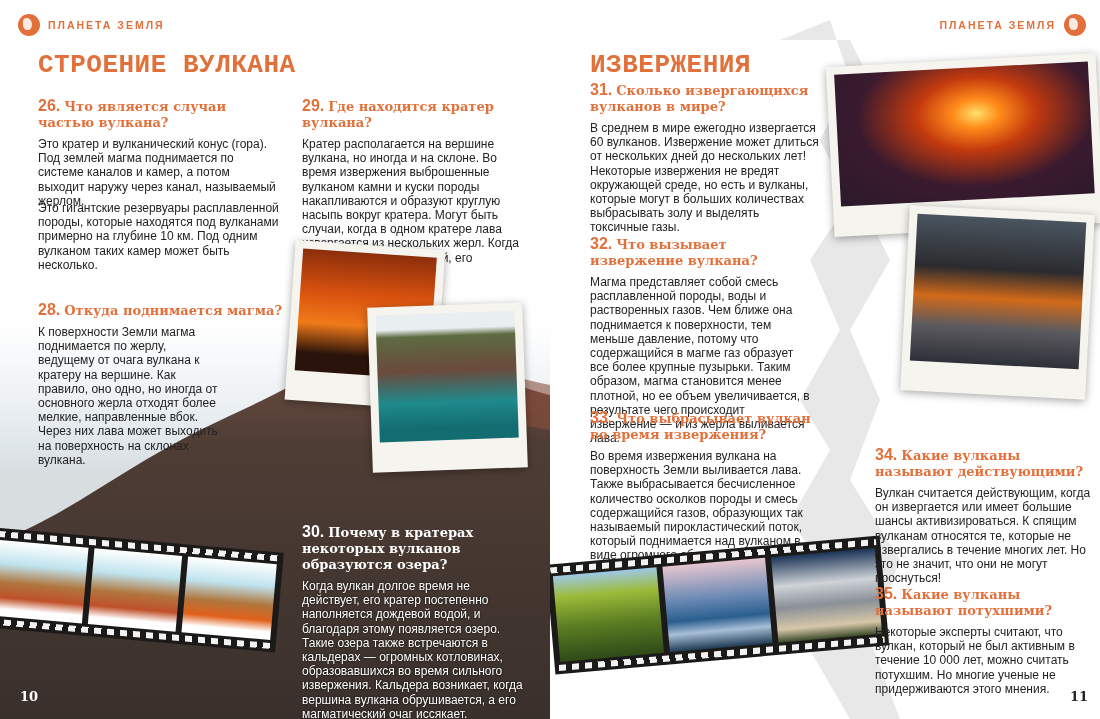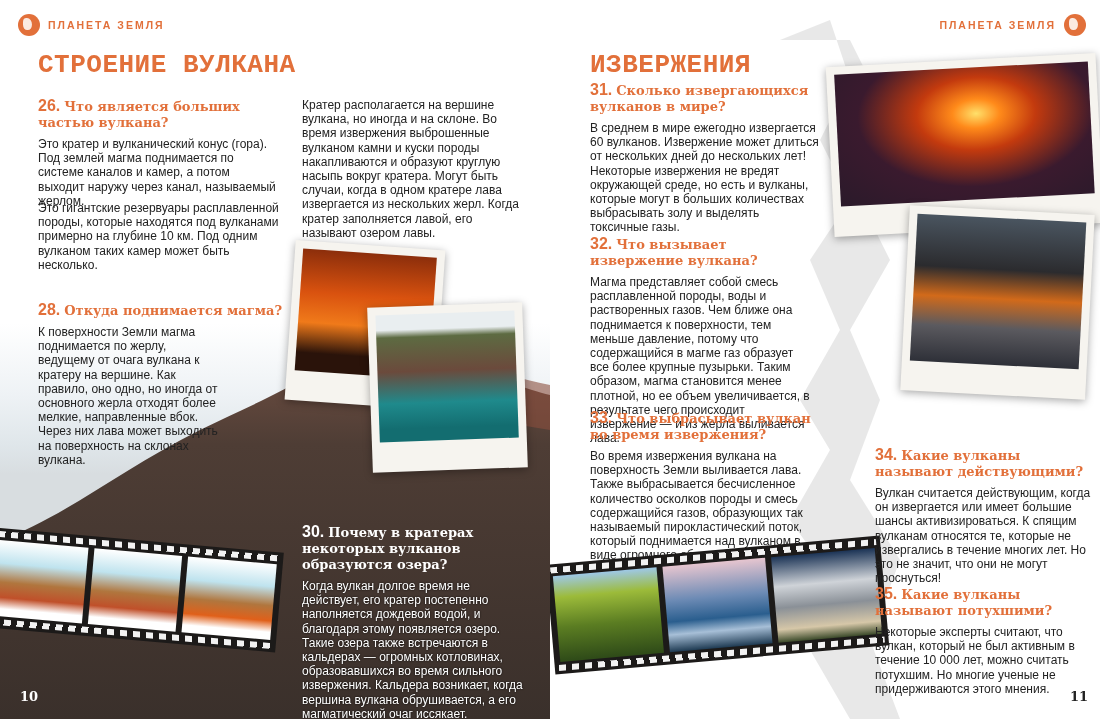--- a/index.html
+++ b/index.html
@@ -50,34 +50,35 @@
     </svg>
 
     <div class="header" style="left:18px;top:14px">
       <span class="globe"></span>
       <span>ПЛАНЕТА ЗЕМЛЯ</span>
     </div>
 
     <div class="title" style="left:38px;top:50px">СТРОЕНИЕ ВУЛКАНА</div>
 
     <div class="q" style="left:38px;top:98px;width:240px">
-      <h3><span class="num">26.</span><span>Что является больших частью вулкана?</span></h3>
+      <h3><span class="num">26.</span><span>Что является случаи частью вулкана?</span></h3>
       <p>Это кратер и вулканический конус (гора). Под землей магма поднимается по системе каналов и камер, а потом выходит наружу через канал, называемый жерлом.</p>
     </div>
 
     <div class="q" style="left:38px;top:201px;width:245px">
       <p>Это гигантские резервуары расплавленной породы, которые находятся под вулканами примерно на глубине 10 км. Под одним вулканом таких камер может быть несколько.</p>
     </div>
 
     <div class="q" style="left:38px;top:302px;width:245px">
       <h3><span class="num">28.</span><span>Откуда поднимается магма?</span></h3>
       <p style="width:180px">К поверхности Земли магма поднимается по жерлу, ведущему от очага вулкана к кратеру на вершине. Как правило, оно одно, но иногда от основного жерла отходят более мелкие, направленные вбок. Через них лава может выходить на поверхность на склонах вулкана.</p>
     </div>
 
     <div class="q" style="left:302px;top:98px;width:220px">
+      <h3><span class="num">29.</span><span>Где находится кратер вулкана?</span></h3>
       <p>Кратер располагается на вершине вулкана, но иногда и на склоне. Во время извержения выброшенные вулканом камни и куски породы накапливаются и образуют круглую насыпь вокруг кратера. Могут быть случаи, когда в одном кратере лава извергается из нескольких жерл. Когда кратер заполняется лавой, его называют озером лавы.</p>
     </div>
 
     <div class="polaroid" style="left:290px;top:245px;width:150px;height:160px;transform:rotate(4deg)">
       <div class="img" style="background:linear-gradient(180deg,#8c2e0b 0%,#d9520f 35%,#f07a1a 60%,#2a130a 85%)"></div>
     </div>
     <div class="polaroid" style="left:370px;top:305px;width:155px;height:165px;transform:rotate(-2deg)">
       <div class="img" style="background:linear-gradient(180deg,#e9eef0 0%,#e9eef0 12%,#5d6b42 18%,#6b4a3c 45%,#1f8a8c 70%,#136d70 90%)"></div>
     </div>
 

